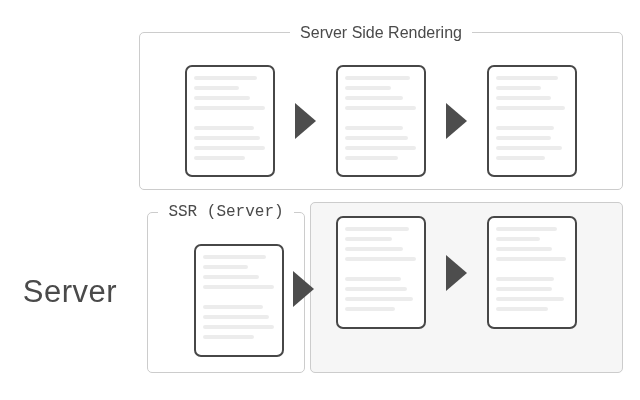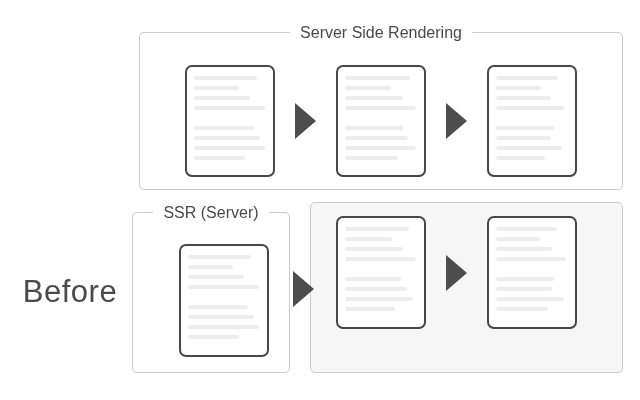--- a/index.html
+++ b/index.html
@@ -45,22 +45,22 @@
     line-height: 21px;
     color: var(--text, #4a4a4a);
     text-align: right;
     white-space: nowrap;
   }
   fieldset.top {
     left: 139px; top: 22px;
     width: 484px; height: 168px;
   }
   fieldset.ssr {
-    left: 132px; top: 202px;
-    width: 158px; height: 171px;
+    left: 147px; top: 202px;
+    width: 158px; height: 171px; font-family: Liberation Mono, monospace;
   }
   fieldset.spa {
     left: 310px; top: 202px;
     width: 313px; height: 171px;
     background: var(--spa-background, #f6f6f6);
   }
 
   .doc-row {
     display: flex;
     justify-content: center;
@@ -143,21 +143,21 @@
           <div class="doc-line" style="width: 76%;"></div>
           <div class="doc-line" style="width: 96%;"></div>
           <div class="doc-line group-gap" style="width: 80%;"></div>
           <div class="doc-line" style="width: 76%;"></div>
           <div class="doc-line" style="width: 92%;"></div>
           <div class="doc-line" style="width: 68%;"></div>
         </div>
     </div>
   </fieldset>
 
-  <div class="row-label after">Before</div>
+  <div class="row-label after">Server</div>
 
   <fieldset class="group ssr">
     <legend>SSR (Server)</legend>
     <div class="doc-row">
       <div class="doc">
           <div class="doc-line" style="width: 88%;"></div>
           <div class="doc-line" style="width: 63%;"></div>
           <div class="doc-line" style="width: 78%;"></div>
           <div class="doc-line" style="width: 98%;"></div>
           <div class="doc-line group-gap" style="width: 84%;"></div>

